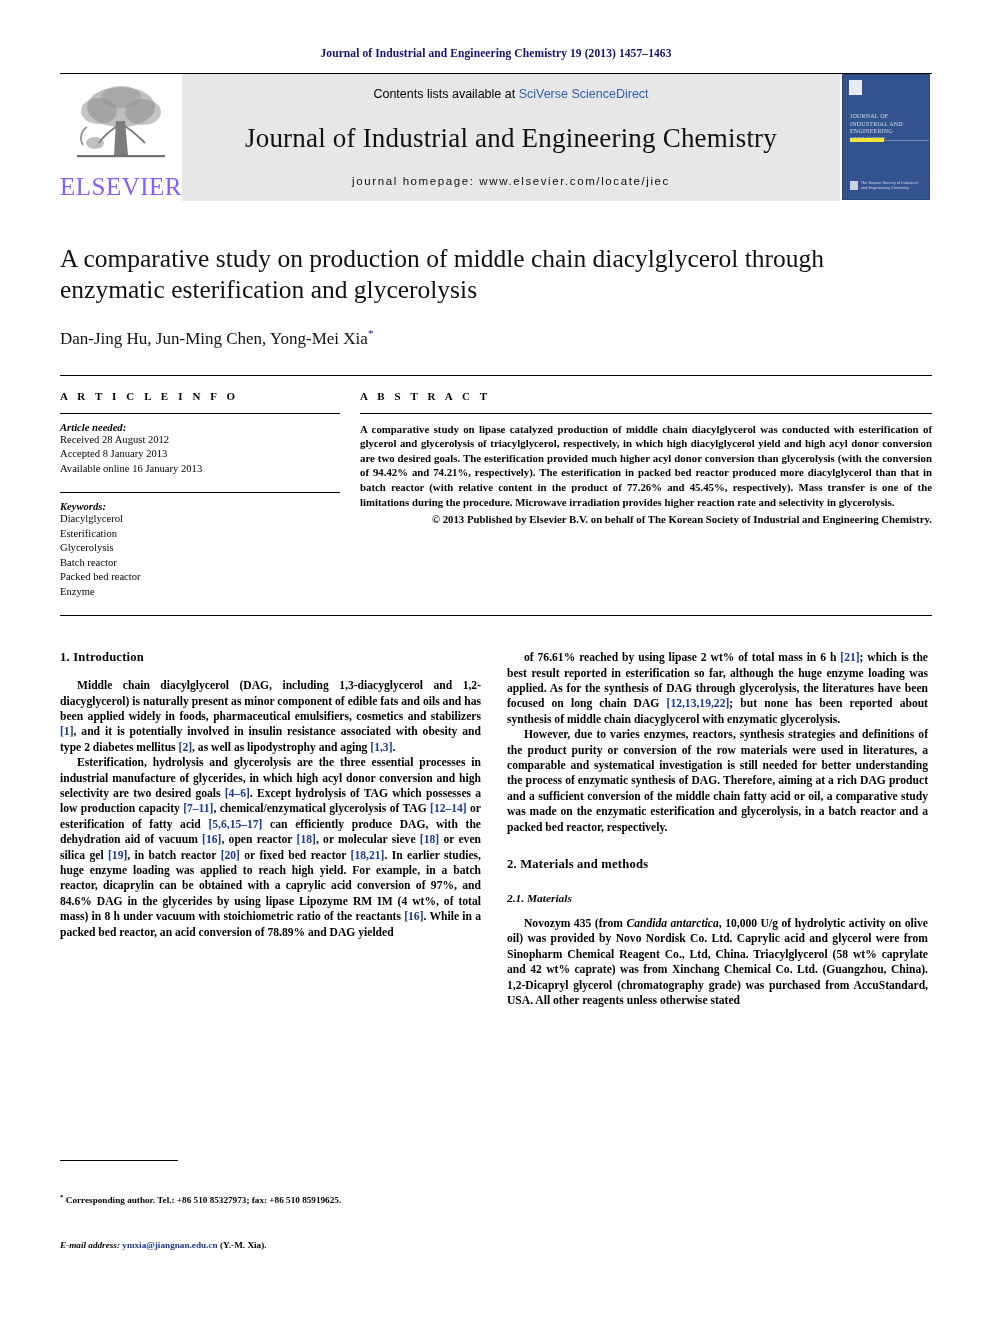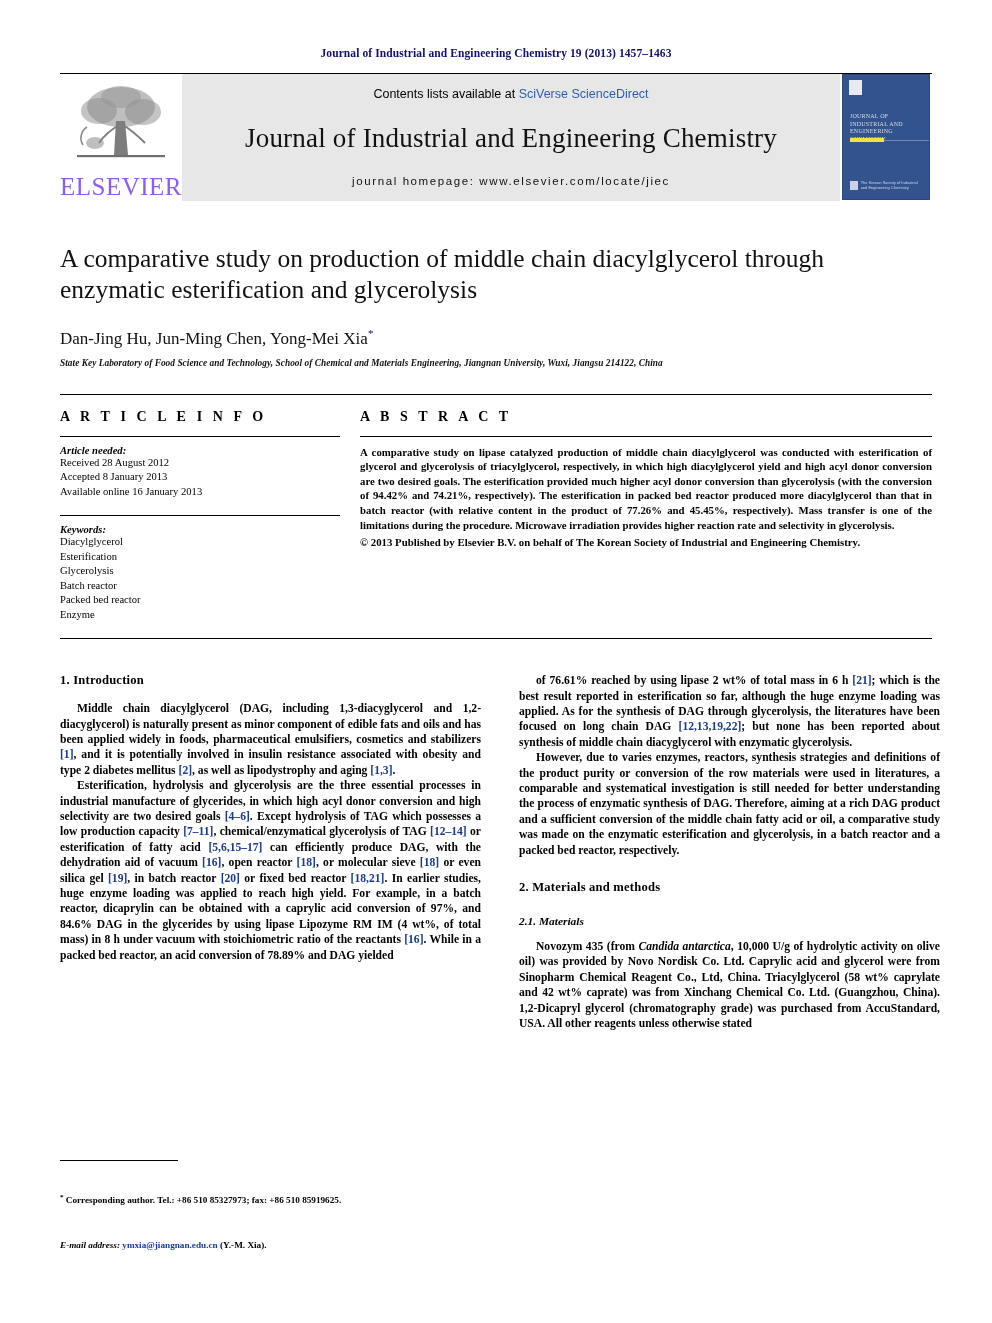--- a/index.html
+++ b/index.html
@@ -156,52 +156,52 @@
     padding-top: 14px;
     display: flex;
     gap: 0;
   }
   .col-info { width: 280px; flex: 0 0 280px; }
   .col-abs  { flex: 1 1 auto; padding-left: 20px; }
 
   .sec-kicker {
     font-family: "Liberation Serif", serif;
     font-weight: bold;
-    font-size: 14px;
+    font-size: 11px;
     letter-spacing: 3.6px;
     color: #000;
   }
   .hr-thin { border: 0; border-top: 1.1px solid #000; margin: 11px 0 8px 0; }
   .hr-mid  { border: 0; border-top: 1.6px solid #000; margin: 16px 0 8px 0; }
 
   .ital-head { font-style: italic; font-weight: bold; font-size: 10.6px; }
   .info-line { font-size: 10.6px; line-height: 14.5px; }
   .kw-line  { font-size: 10.6px; line-height: 14.5px; }
 
   .abstract-body {
     font-size: 10.8px;
     line-height: 14.6px;
     text-align: justify;
     font-weight: bold;
     color: #000;
   }
   .abstract-copy {
     margin-top: 3px;
-    text-align: left;
+    text-align: right;
     font-size: 10.8px;
     line-height: 14.6px;
     font-weight: bold;
   }
 
   
   .body-rule { border: 0; border-top: 1.4px solid #000; margin: 16px 0 0 0; }
   .body-cols {
     margin-top: 34px;
     display: flex;
-    gap: 38px;
+    gap: 26px;
   }
   .bcol { width: 421px; flex: 0 0 421px; }
   .h2 {
     font-size: 12.6px;
     font-weight: bold;
     margin: 0 0 13px 0;
     letter-spacing: 0.2px;
   }
   .h3 {
     font-size: 11.4px;
@@ -303,21 +303,20 @@
         </div>
       </div>
     </div>
   </div>
 
   <div class="title-block">
     <h1 class="article-title">A comparative study on production of middle chain diacylglycerol through enzymatic esterification and glycerolysis</h1>
     <div class="authors">
       <span>Dan-Jing Hu, Jun-Ming Chen, Yong-Mei Xia</span><span class="star">*</span>
     </div>
-    <div class="affiliation">State Key Laboratory of Food Science and Technology, School of Chemical and Materials Engineering, Jiangnan University, Wuxi, Jiangsu 214122, China</div>
   </div>
 
   <div class="info-abstract">
 
     <div class="col-info">
       <div class="sec-kicker">A R T I C L E   I N F O</div>
       <hr class="hr-thin">
       <div class="ital-head">Article needed:</div>
       <div class="info-line">Received 28 August 2012</div>
       <div class="info-line">Accepted 8 January 2013</div>

